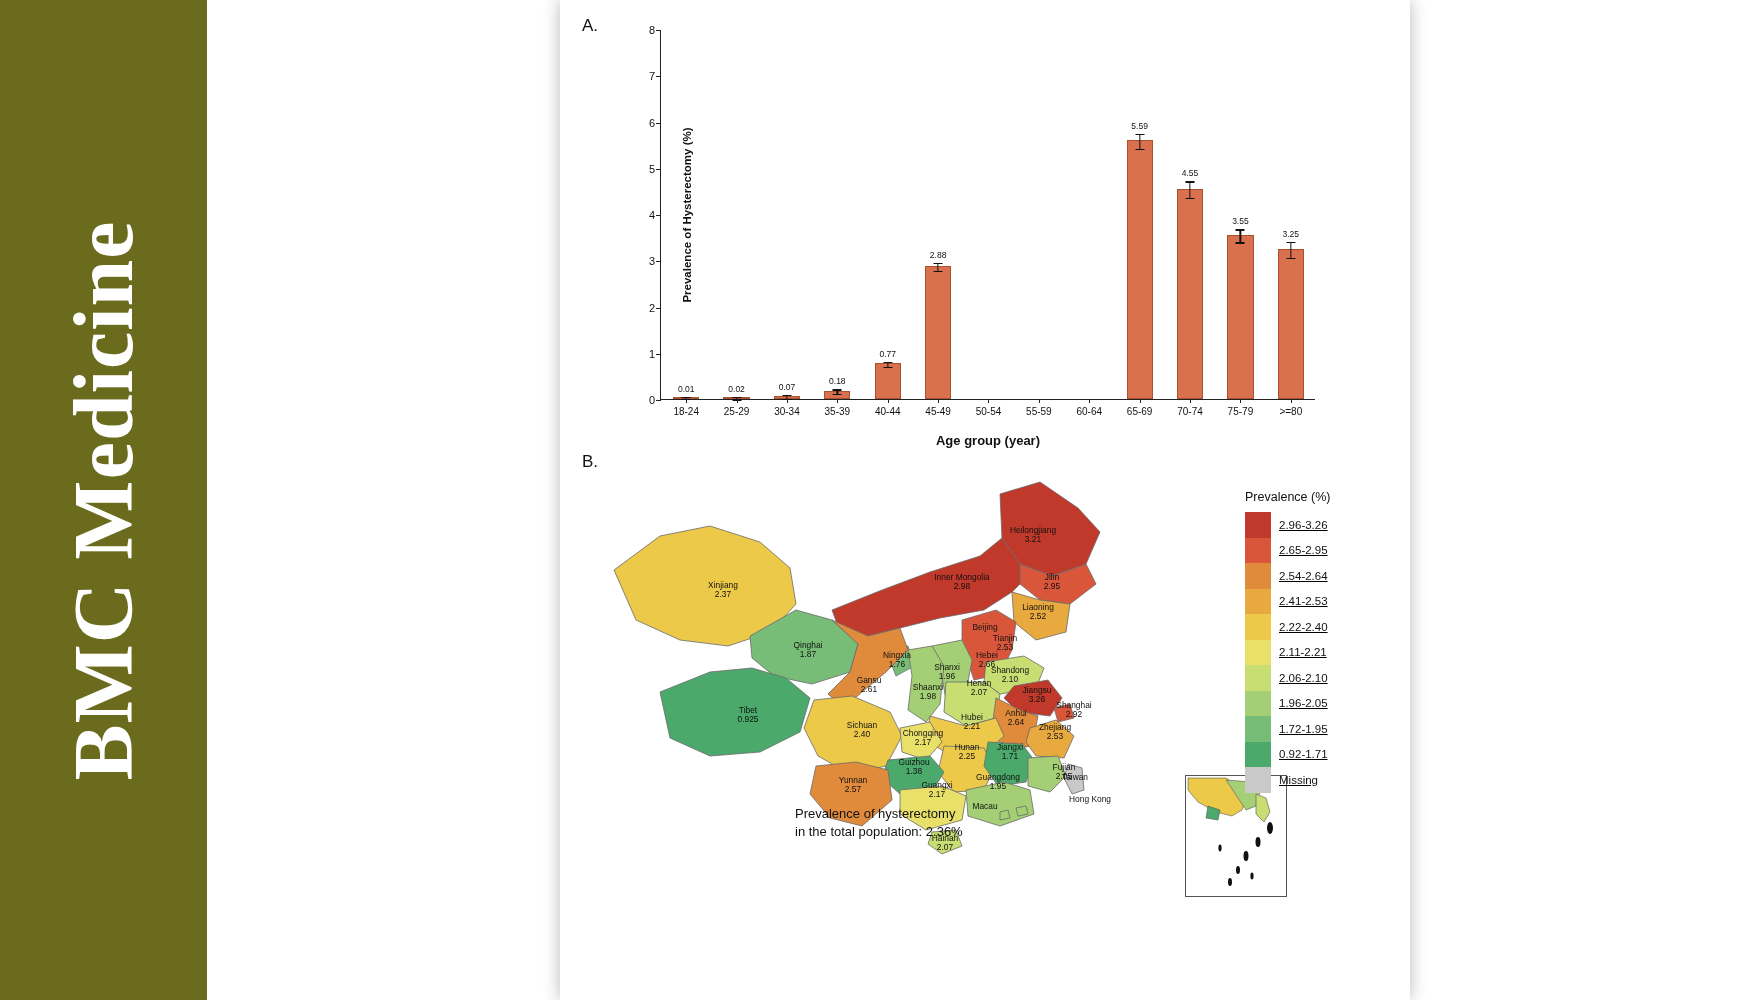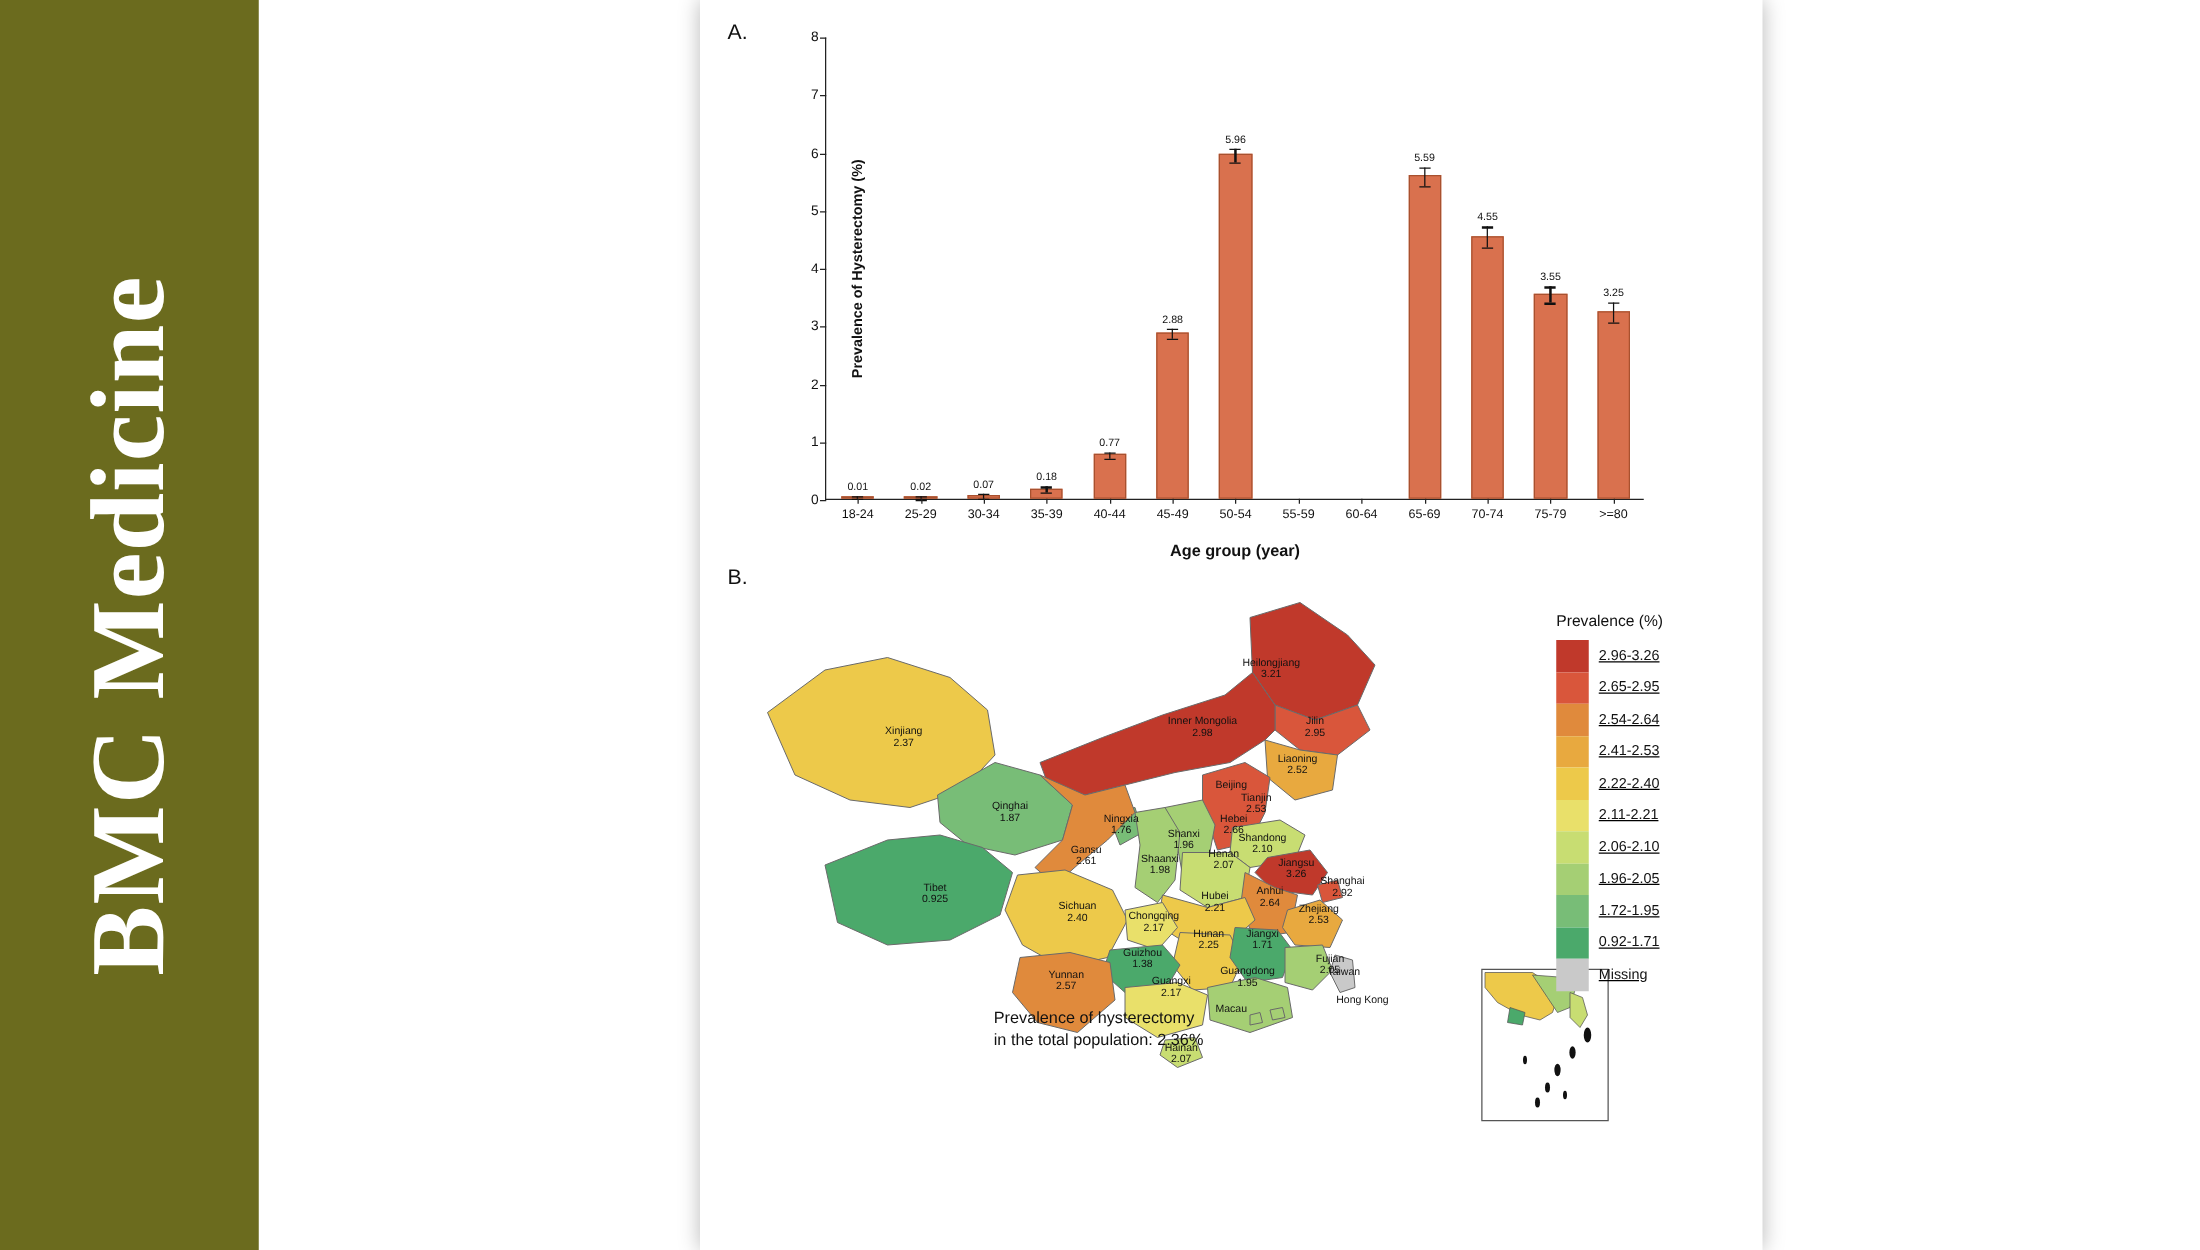--- a/index.html
+++ b/index.html
@@ -194,26 +194,20 @@
             <div class="bar" style="height: 133.2px; width: 26.2px;">
               <div class="errbar" style="height: 7.4px; top: -3.7px;"></div>
               <div class="errcap" style="top: -3.7px;"></div>
               <div class="errcap" style="top: 3.7px;"></div>
               <div class="bar-val" style="top: -16.7px;">2.88</div>
             </div>
             <div class="xtickmark"></div>
             <div class="xtick">45-49</div>
           </div>
           <div class="bar-slot" style="left: 302.308px; width: 50.3846px;">
-            <div class="bar" style="height: 275.65px; width: 26.2px;">
-              <div class="errbar" style="height: 11.1px; top: -5.55px;"></div>
-              <div class="errcap" style="top: -5.55px;"></div>
-              <div class="errcap" style="top: 5.55px;"></div>
-              <div class="bar-val" style="top: -18.55px;">5.96</div>
-            </div>
             <div class="xtickmark"></div>
             <div class="xtick">50-54</div>
           </div>
           <div class="bar-slot" style="left: 352.692px; width: 50.3846px;">
             <div class="xtickmark"></div>
             <div class="xtick">55-59</div>
           </div>
           <div class="bar-slot" style="left: 403.077px; width: 50.3846px;">
             <div class="xtickmark"></div>
             <div class="xtick">60-64</div>
@@ -296,21 +290,21 @@
           <path d="M288 300 L330 296 L344 312 L332 332 L300 334 L282 318 Z" fill="#4ba96b" stroke="#6a6a6a" stroke-width="0.8"></path>
           <path d="M216 306 L256 302 L288 310 L292 340 L262 366 L230 358 L210 334 Z" fill="#e08a3c" stroke="#6a6a6a" stroke-width="0.8"></path>
           <path d="M300 330 L342 326 L366 336 L362 360 L326 370 L300 354 Z" fill="#e9e06a" stroke="#6a6a6a" stroke-width="0.8"></path>
           <path d="M366 330 L404 322 L430 330 L434 354 L400 366 L368 356 Z" fill="#a5cf74" stroke="#6a6a6a" stroke-width="0.8"></path>
           <path d="M332 372 L356 370 L362 386 L342 394 L328 384 Z" fill="#c8dd72" stroke="#6a6a6a" stroke-width="0.8"></path>
           <path d="M468 304 L482 308 L484 330 L472 334 L464 318 Z" fill="#c9c9c9" stroke="#6a6a6a" stroke-width="0.8"></path>
           <path d="M416 348 L426 346 L428 354 L418 356 Z" fill="#a5cf74" stroke="#6a6a6a" stroke-width="0.8"></path>
           <path d="M400 352 L408 350 L410 358 L400 360 Z" fill="#a5cf74" stroke="#6a6a6a" stroke-width="0.8"></path>
         </svg>
       <div id="prov-labels">
-          <div class="prov-label" style="left: 417px; top: 75px;">
+          <div class="prov-label" style="left: 433px; top: 75px;">
             <div>Heilongjiang</div>
             <div>3.21</div>
           </div>
           <div class="prov-label" style="left: 452px; top: 122px;">
             <div>Jilin</div>
             <div>2.95</div>
           </div>
           <div class="prov-label" style="left: 362px; top: 122px;">
             <div>Inner Mongolia</div>
             <div>2.98</div>

